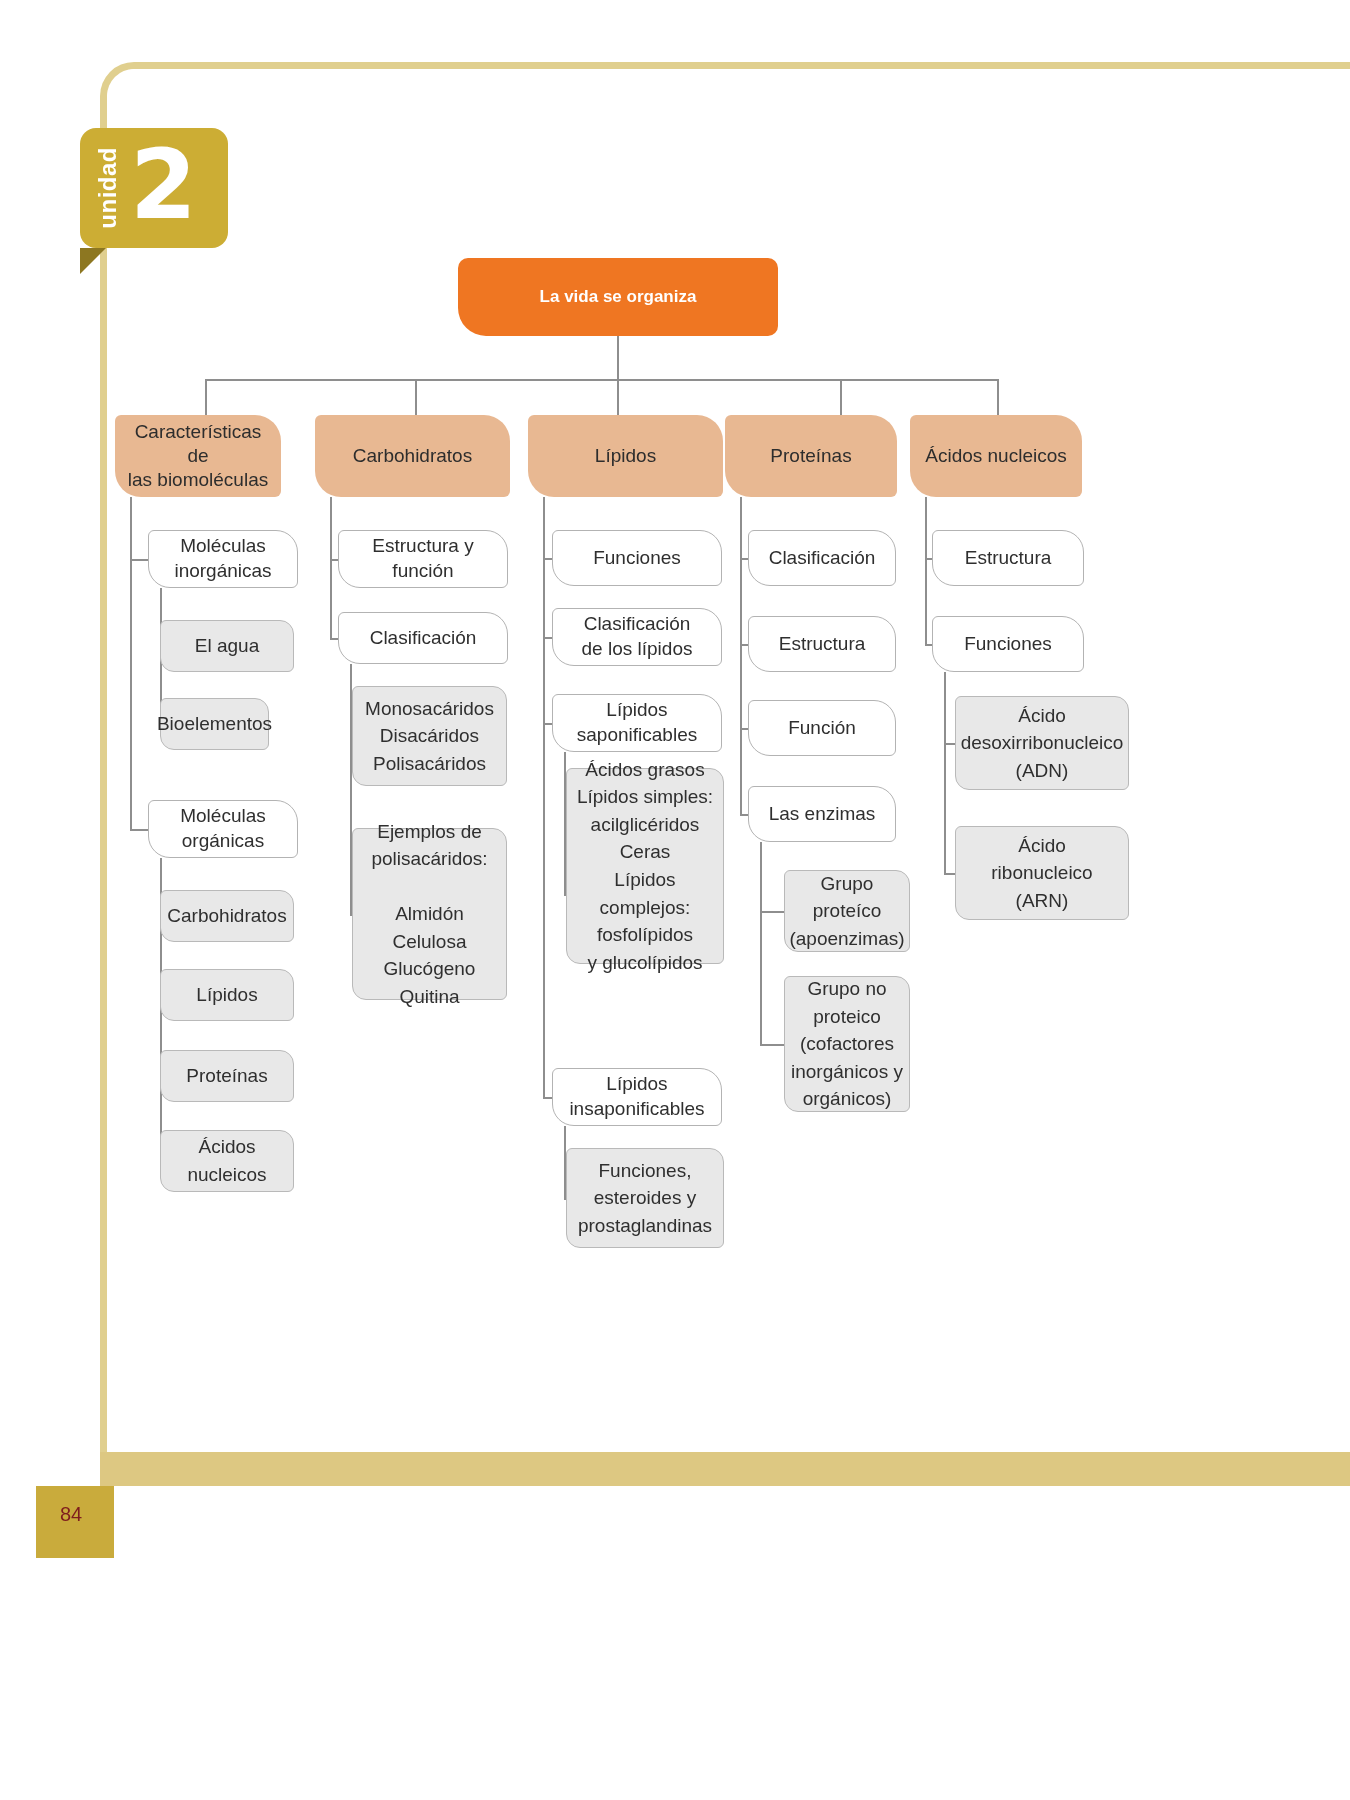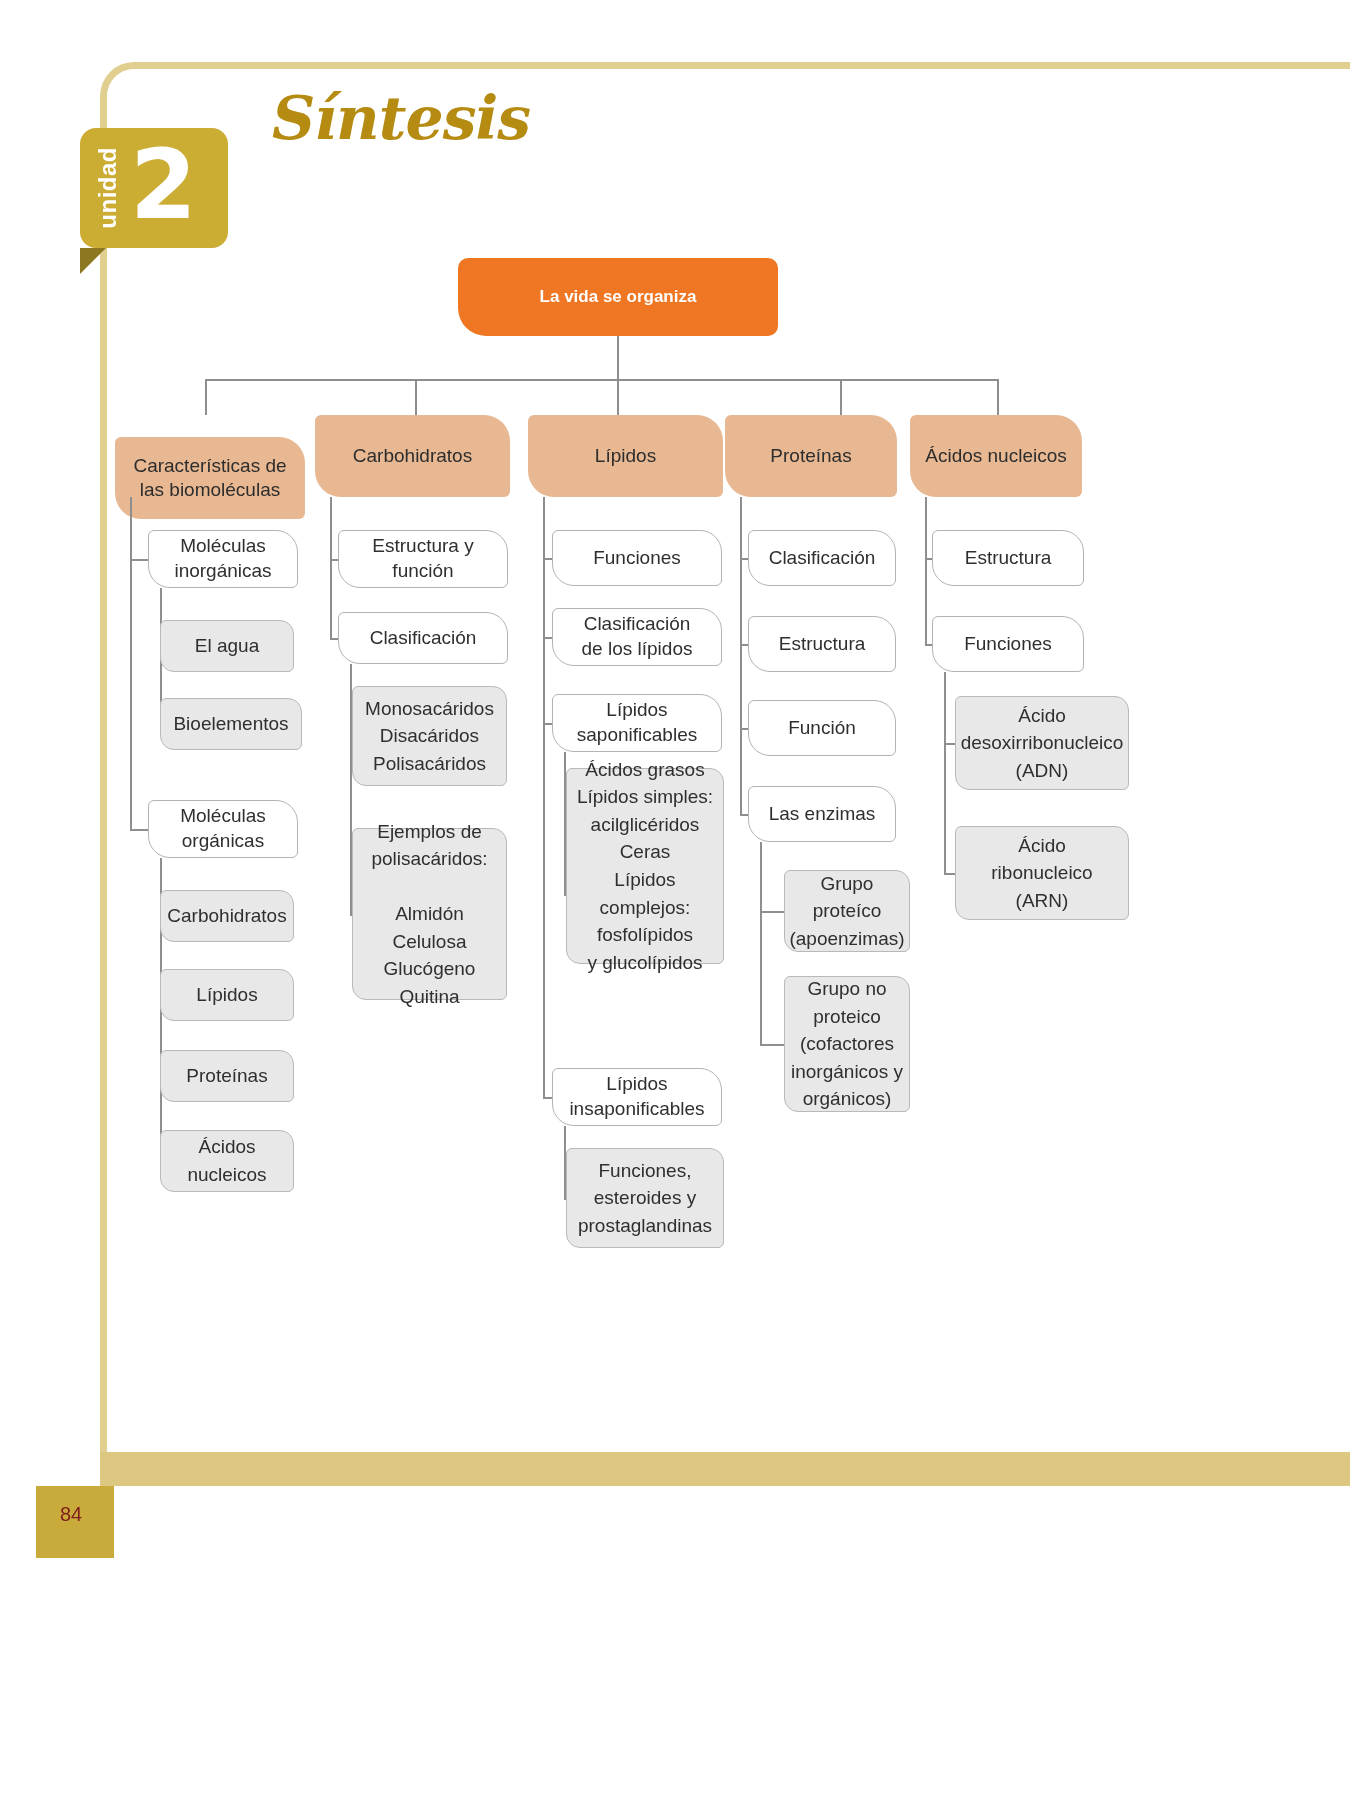--- a/index.html
+++ b/index.html
@@ -125,46 +125,45 @@
 </style>
 </head>
 <body>
 
 <div id="page">
 
   <div class="header-band"></div>
   <div class="panel"></div>
   <div class="header-white"></div>
 
-  <div class="title">Síntesis</div>
 
   <div class="unit-badge">
     <div class="word">unidad</div>
     <div class="num">2</div>
   </div>
   <div class="badge-fold"></div>
 
   <div class="root">La vida se organiza</div>
 
   <div class="ln vline" style="left:617px;top:336px;height:44px;"></div>
   <div class="ln hline" style="left:205px;top:379px;width:792px;"></div>
 
   <div id="tree">
       <div class="ln vline" style="left: 205px; top: 379px; width: 2px; height: 36px;"></div>
-      <div class="cat multi" style="left: 115px; top: 415px; width: 190px; height: 82px; margin-top: 22px;">Características de
+      <div class="cat multi" style="left: 115px; top: 415px; width: 166px; height: 82px;">Características de
 las biomoléculas</div>
       <div class="ln vline" style="left: 130px; top: 497px; width: 2px; height: 332px;"></div>
       <div class="ln hline" style="left: 130px; top: 559px; width: 18px; height: 2px;"></div>
       <div class="sub multi" style="left: 148px; top: 530px; width: 150px; height: 58px;">Moléculas
 inorgánicas</div>
       <div class="ln vline" style="left: 160px; top: 588px; width: 2px; height: 136px;"></div>
       <div class="ln vline" style="left: 160px; top: 646px; width: 0px; height: 2px;"></div>
       <div class="leaf" style="left: 160px; top: 620px; width: 134px; height: 52px;">El agua</div>
       <div class="ln vline" style="left: 160px; top: 724px; width: 0px; height: 2px;"></div>
-      <div class="leaf" style="left: 160px; top: 698px; width: 142px; height: 52px;">Bioelementos</div>
+      <div class="leaf" style="left: 160px; top: 698px; width: 109px; height: 52px;">Bioelementos</div>
       <div class="ln hline" style="left: 130px; top: 829px; width: 18px; height: 2px;"></div>
       <div class="sub multi" style="left: 148px; top: 800px; width: 150px; height: 58px;">Moléculas
 orgánicas</div>
       <div class="ln vline" style="left: 160px; top: 858px; width: 2px; height: 303px;"></div>
       <div class="ln vline" style="left: 160px; top: 916px; width: 0px; height: 2px;"></div>
       <div class="leaf" style="left: 160px; top: 890px; width: 134px; height: 52px;">Carbohidratos</div>
       <div class="ln vline" style="left: 160px; top: 995px; width: 0px; height: 2px;"></div>
       <div class="leaf" style="left: 160px; top: 969px; width: 134px; height: 52px;">Lípidos</div>
       <div class="ln vline" style="left: 160px; top: 1076px; width: 0px; height: 2px;"></div>
       <div class="leaf" style="left: 160px; top: 1050px; width: 134px; height: 52px;">Proteínas</div>

